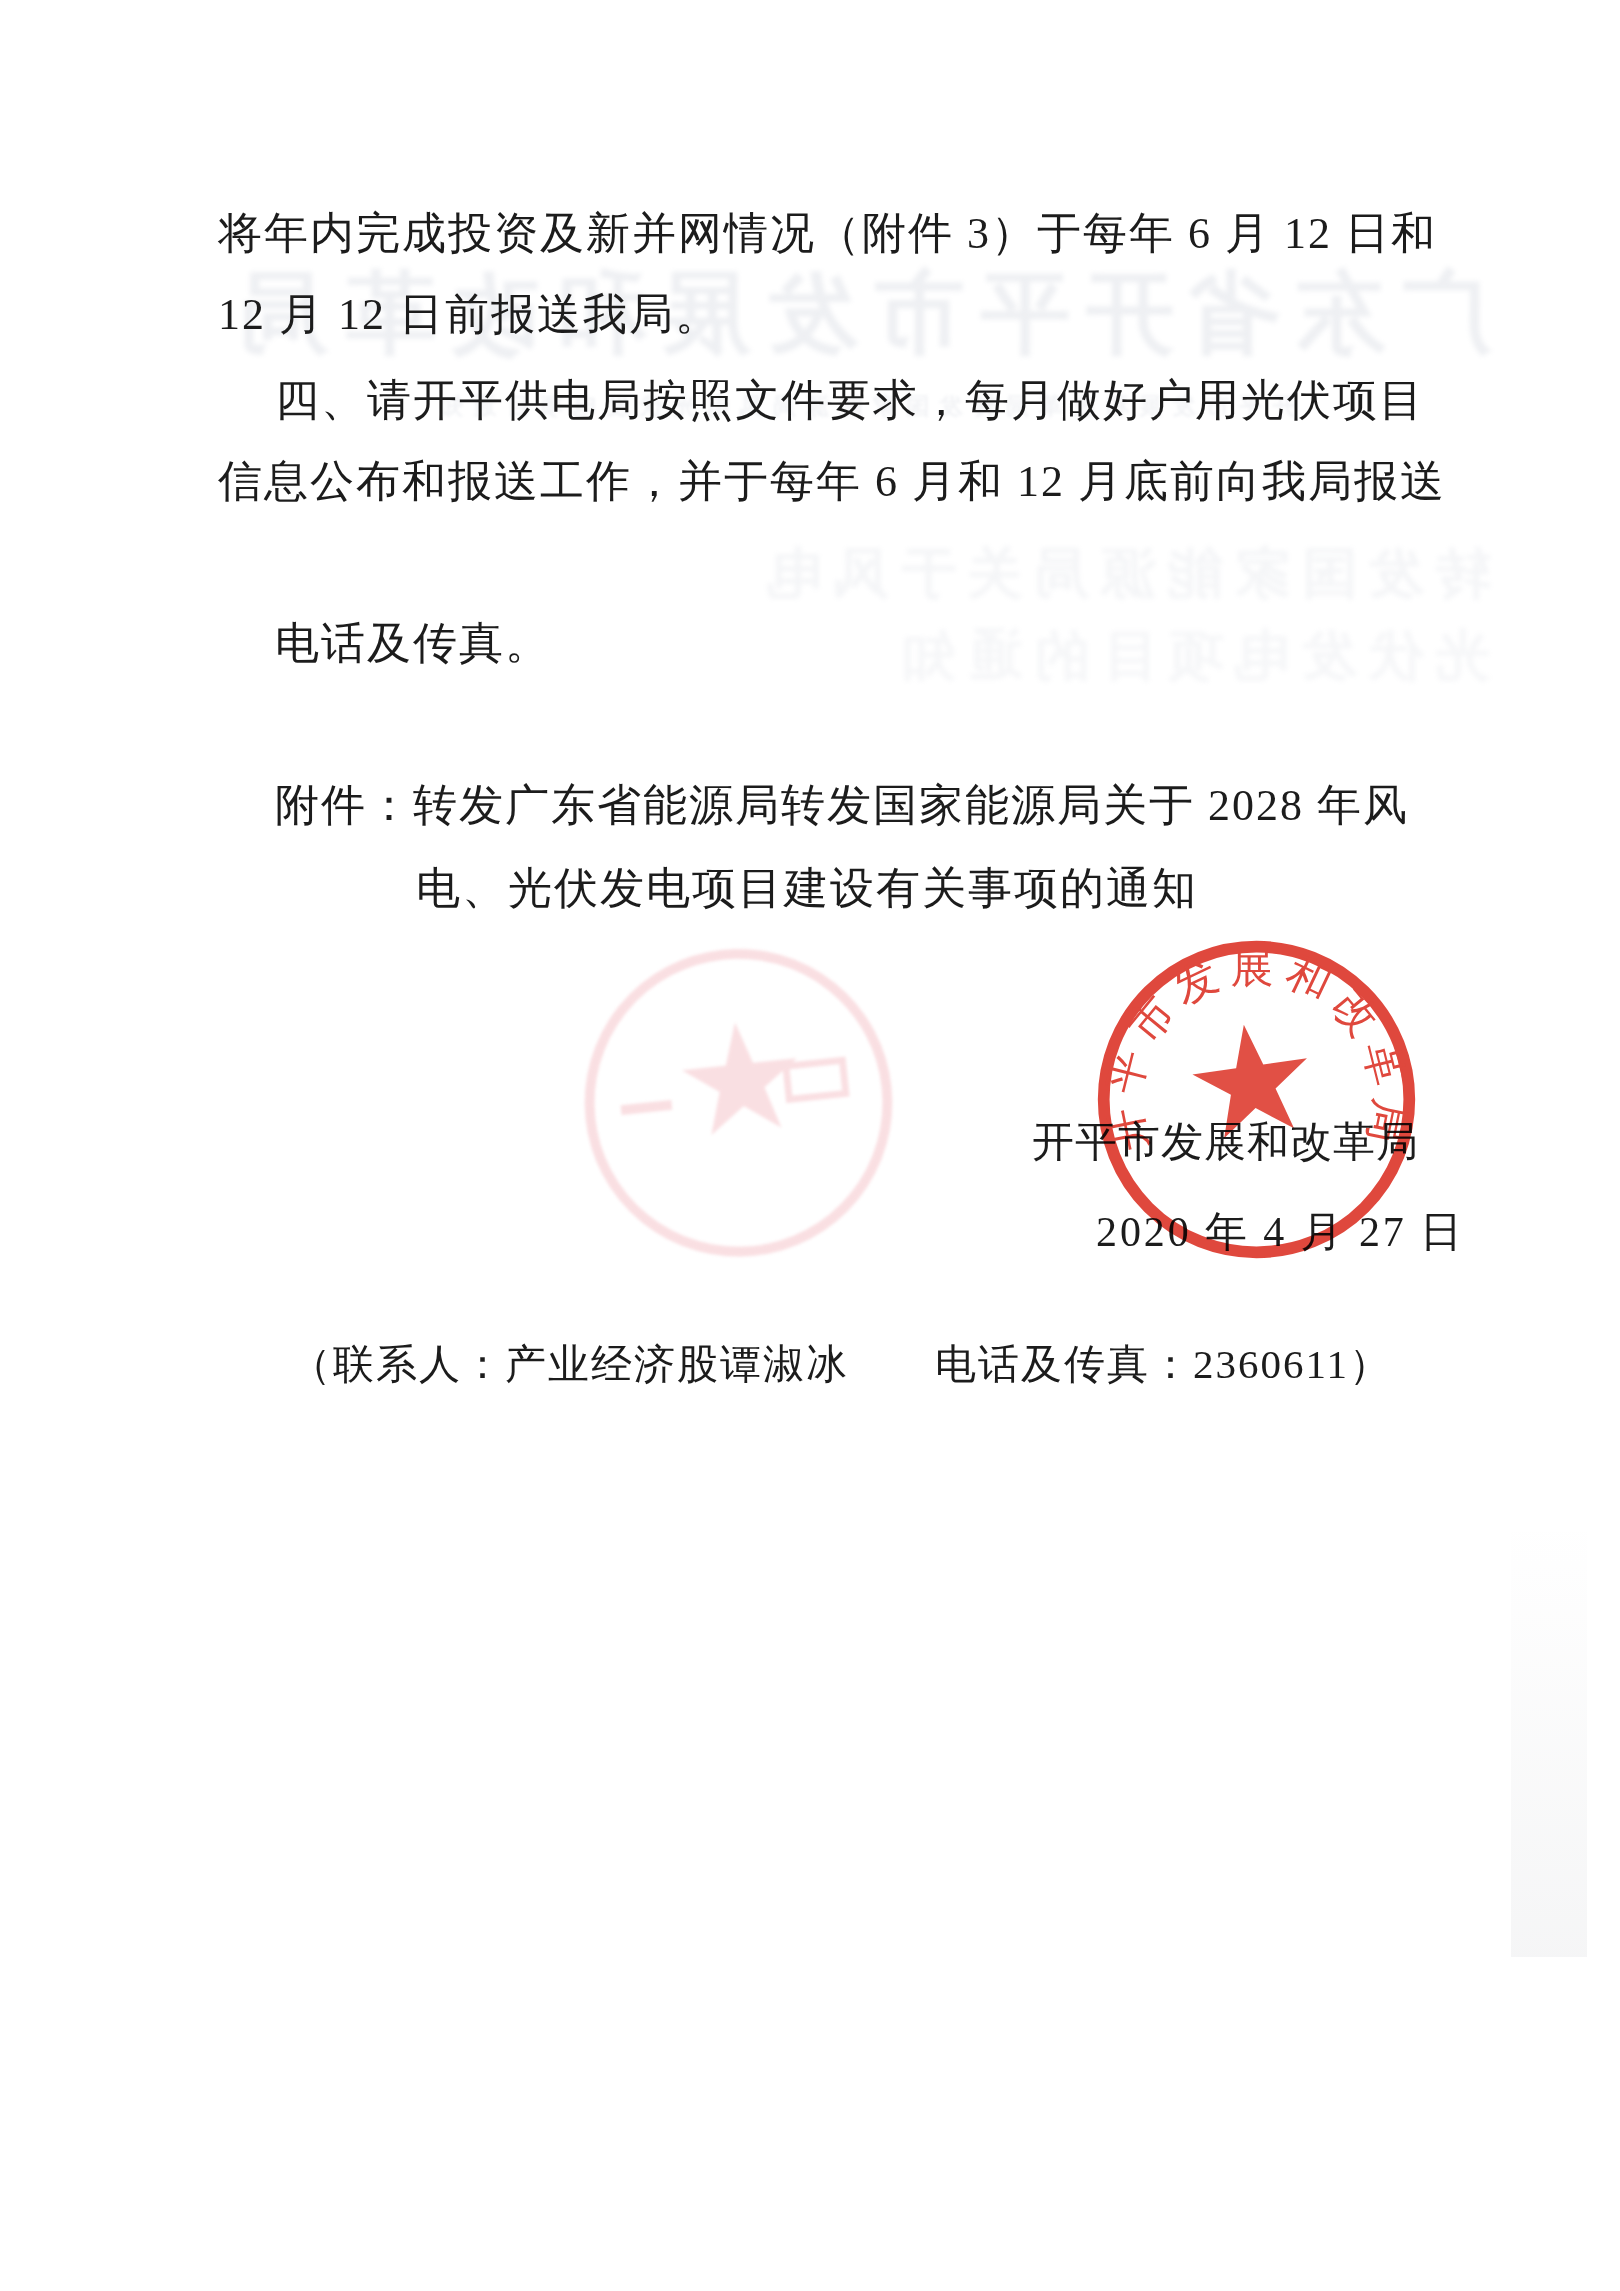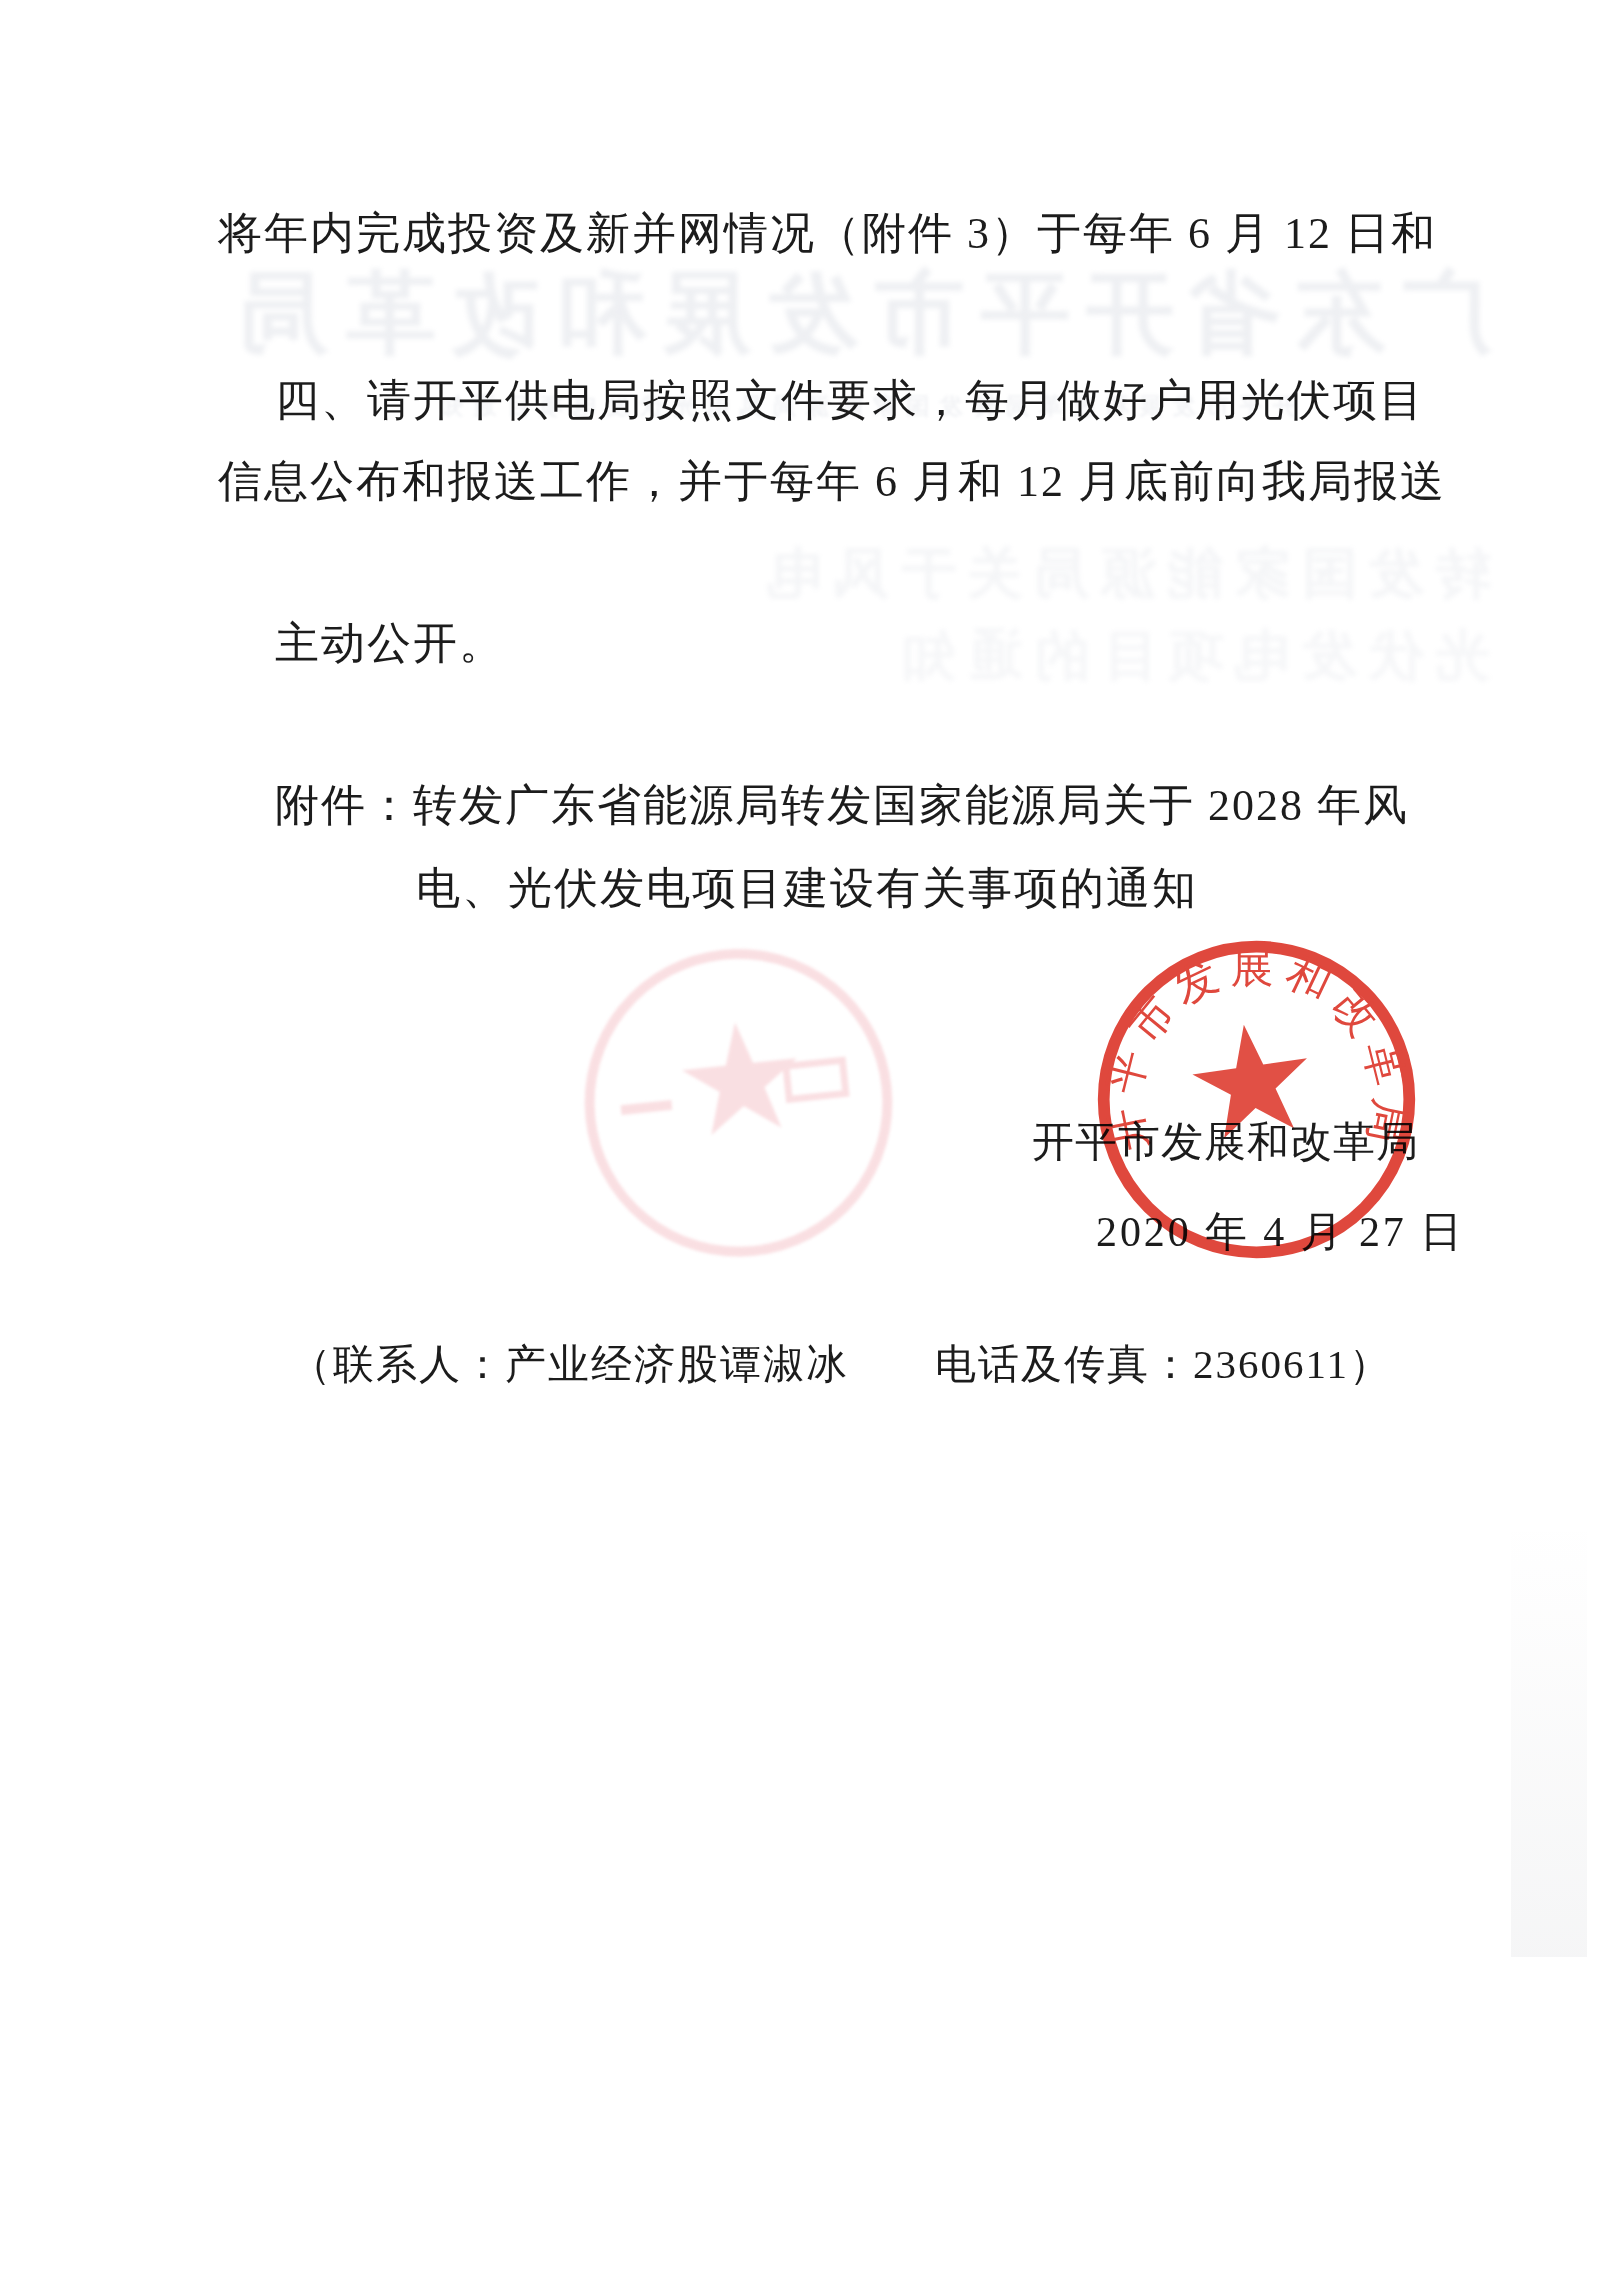--- a/index.html
+++ b/index.html
@@ -134,23 +134,24 @@
   <div class="ghost ghost-mid2">光伏发电项目的通知</div>
 
   <svg class="ghost-seal" viewBox="0 0 340 340">
     <circle cx="170" cy="160" r="152" fill="none" stroke="#ee96a0" stroke-width="10"></circle>
     <polygon points="165,78 179,121 224,121 188,147 201,190 165,164 129,190 142,147 106,121 151,121" fill="#ee96a0"></polygon>
     <rect x="60" y="128" width="58" height="34" fill="none" stroke="#ee96a0" stroke-width="7"></rect>
     <rect x="238" y="150" width="52" height="10" fill="#ee96a0"></rect>
   </svg>
 
   <div class="tline l1">将年内完成投资及新并网情况（附件 3）于每年 6 月 12 日和</div>
+  <div class="tline l2">12 月 12 日前报送我局。</div>
   <div class="tline l3">四、请开平供电局按照文件要求，每月做好户用光伏项目</div>
   <div class="tline l4">信息公布和报送工作，并于每年 6 月和 12 月底前向我局报送</div>
-  <div class="tline l6">主动公开。</div>
+  <div class="tline l6">电话及传真。</div>
 
   <div class="tline att1">附件：转发广东省能源局转发国家能源局关于 2028 年风</div>
   <div class="tline att2">电、光伏发电项目建设有关事项的通知</div>
 
   <div class="tline sig-agency">开平市发展和改革局</div>
   <div class="tline sig-date">2020 年 4 月 27 日</div>
 
   <svg class="seal" viewBox="0 0 340 340">
     <defs>
       <path id="seal-arc" d="M 61.2 220.7 A 120 120 0 1 1 278.8 220.7" fill="none"></path>

